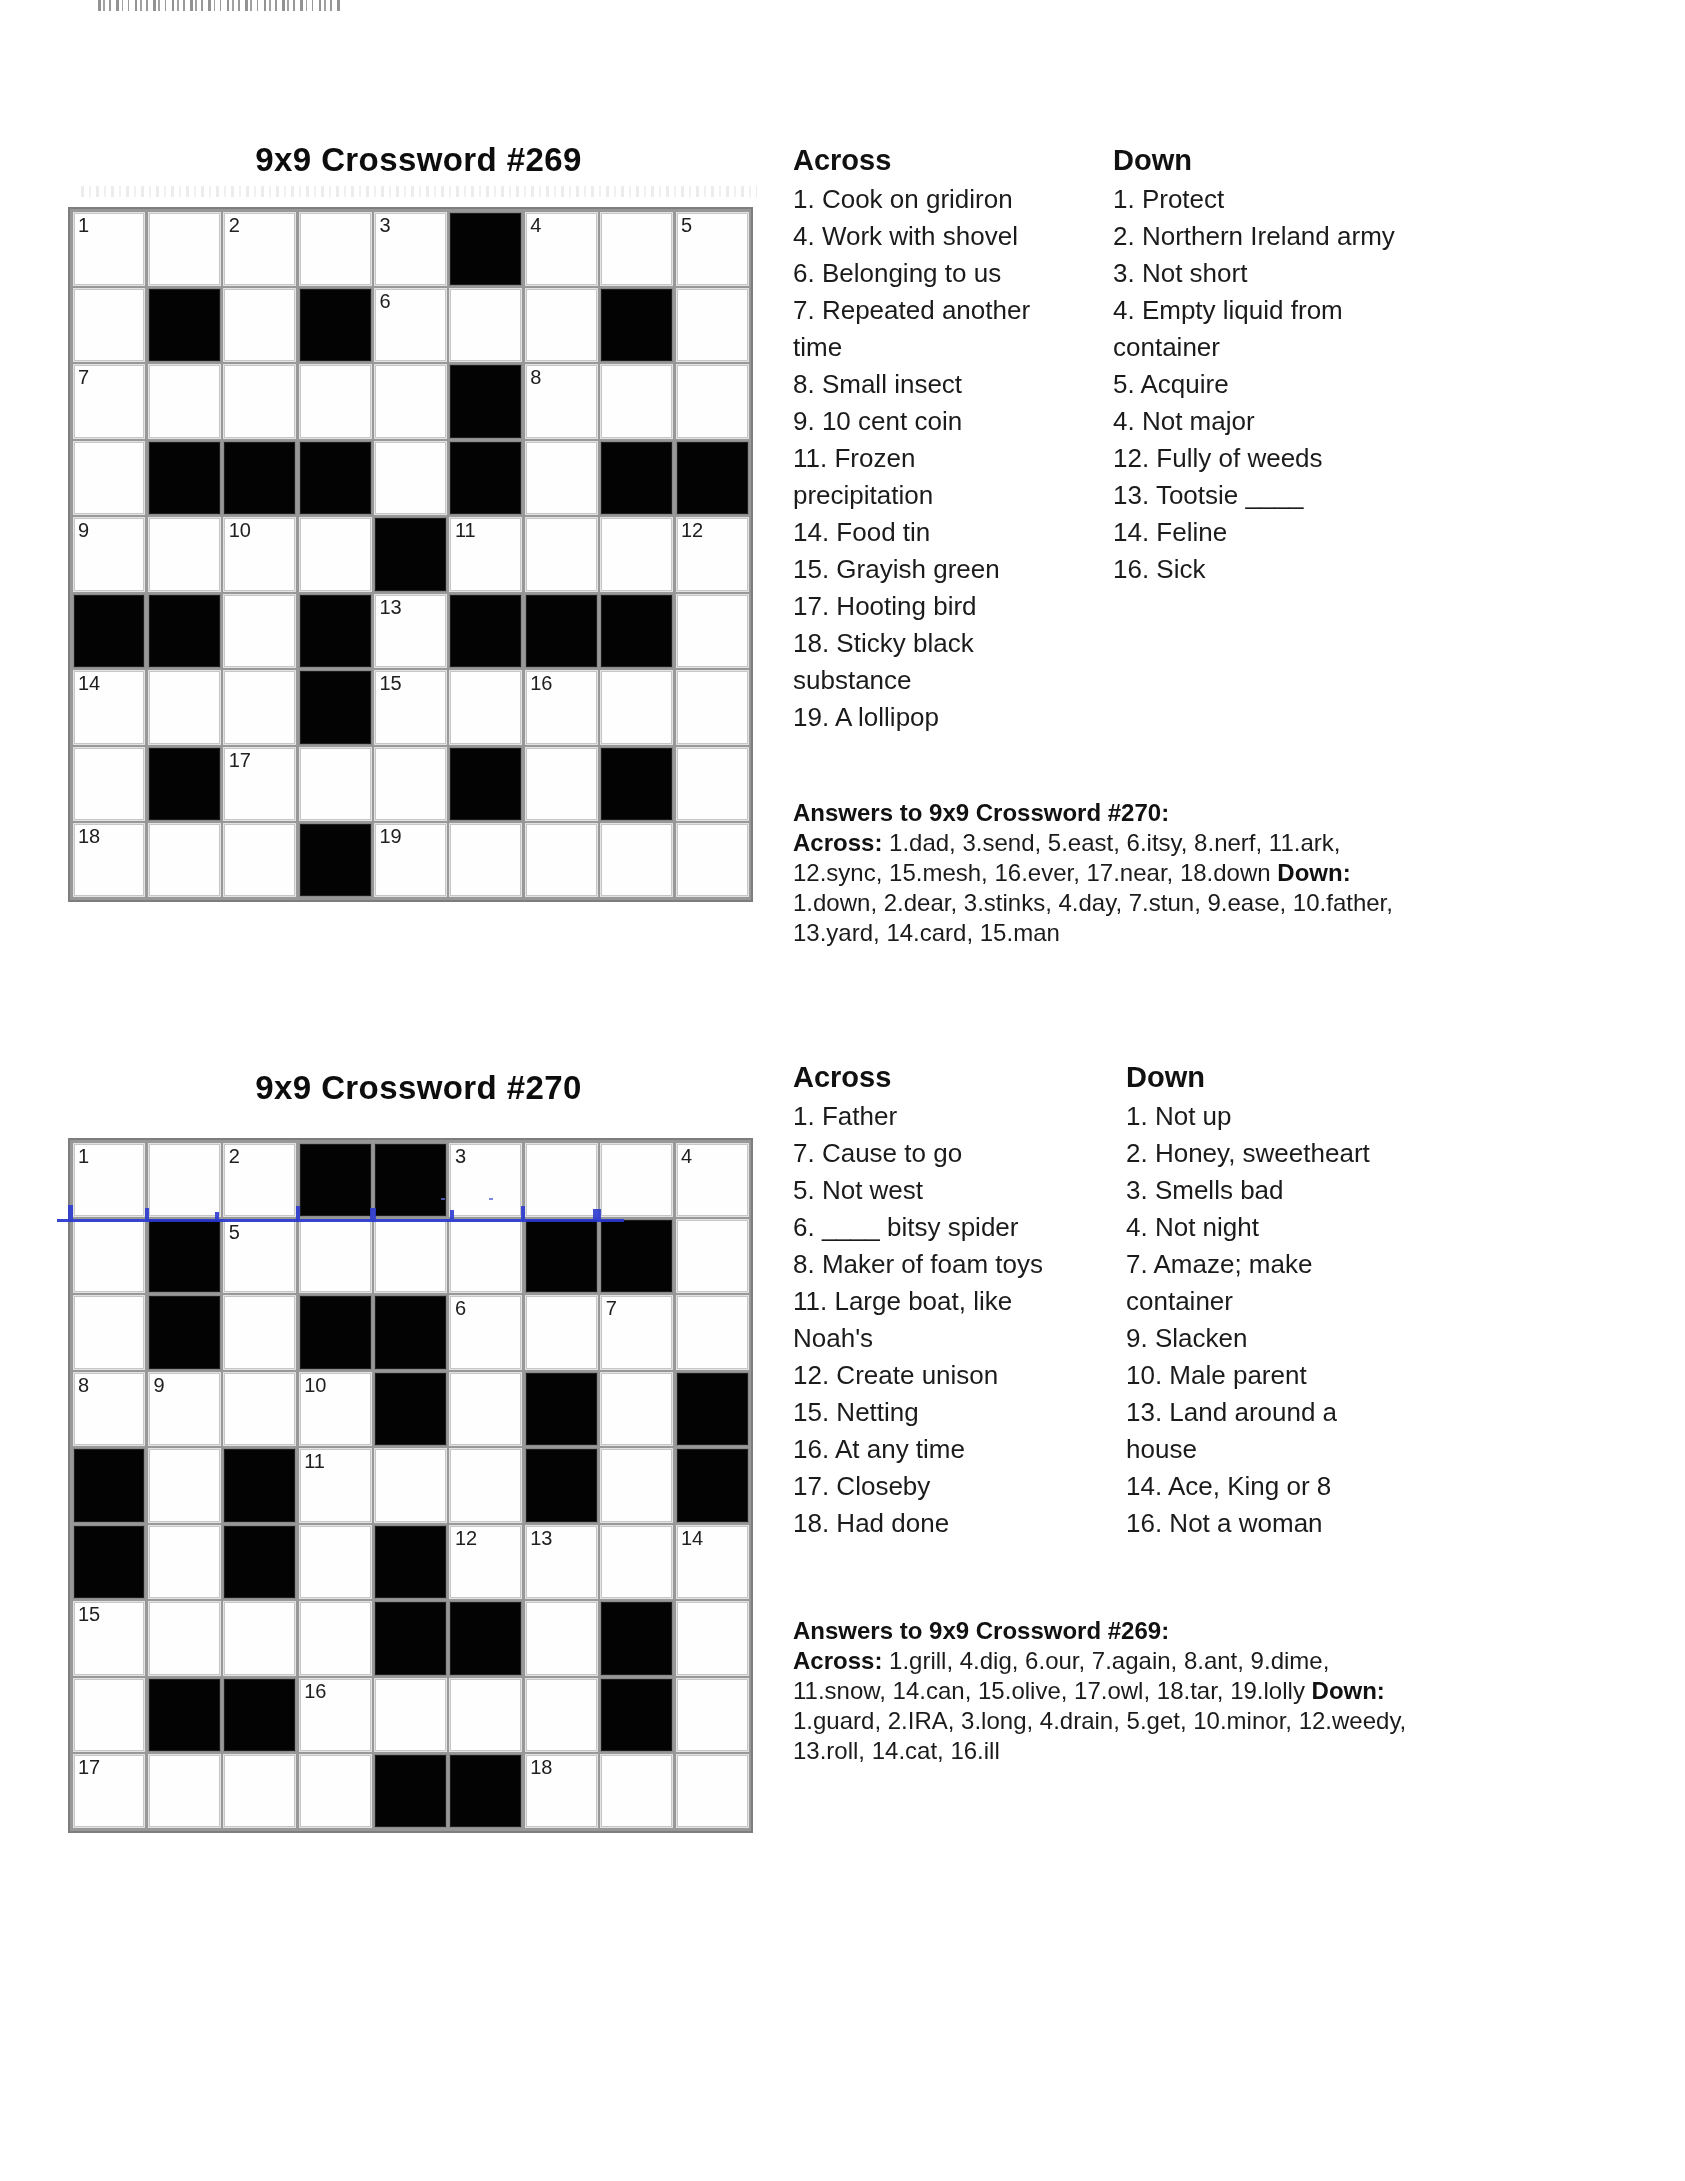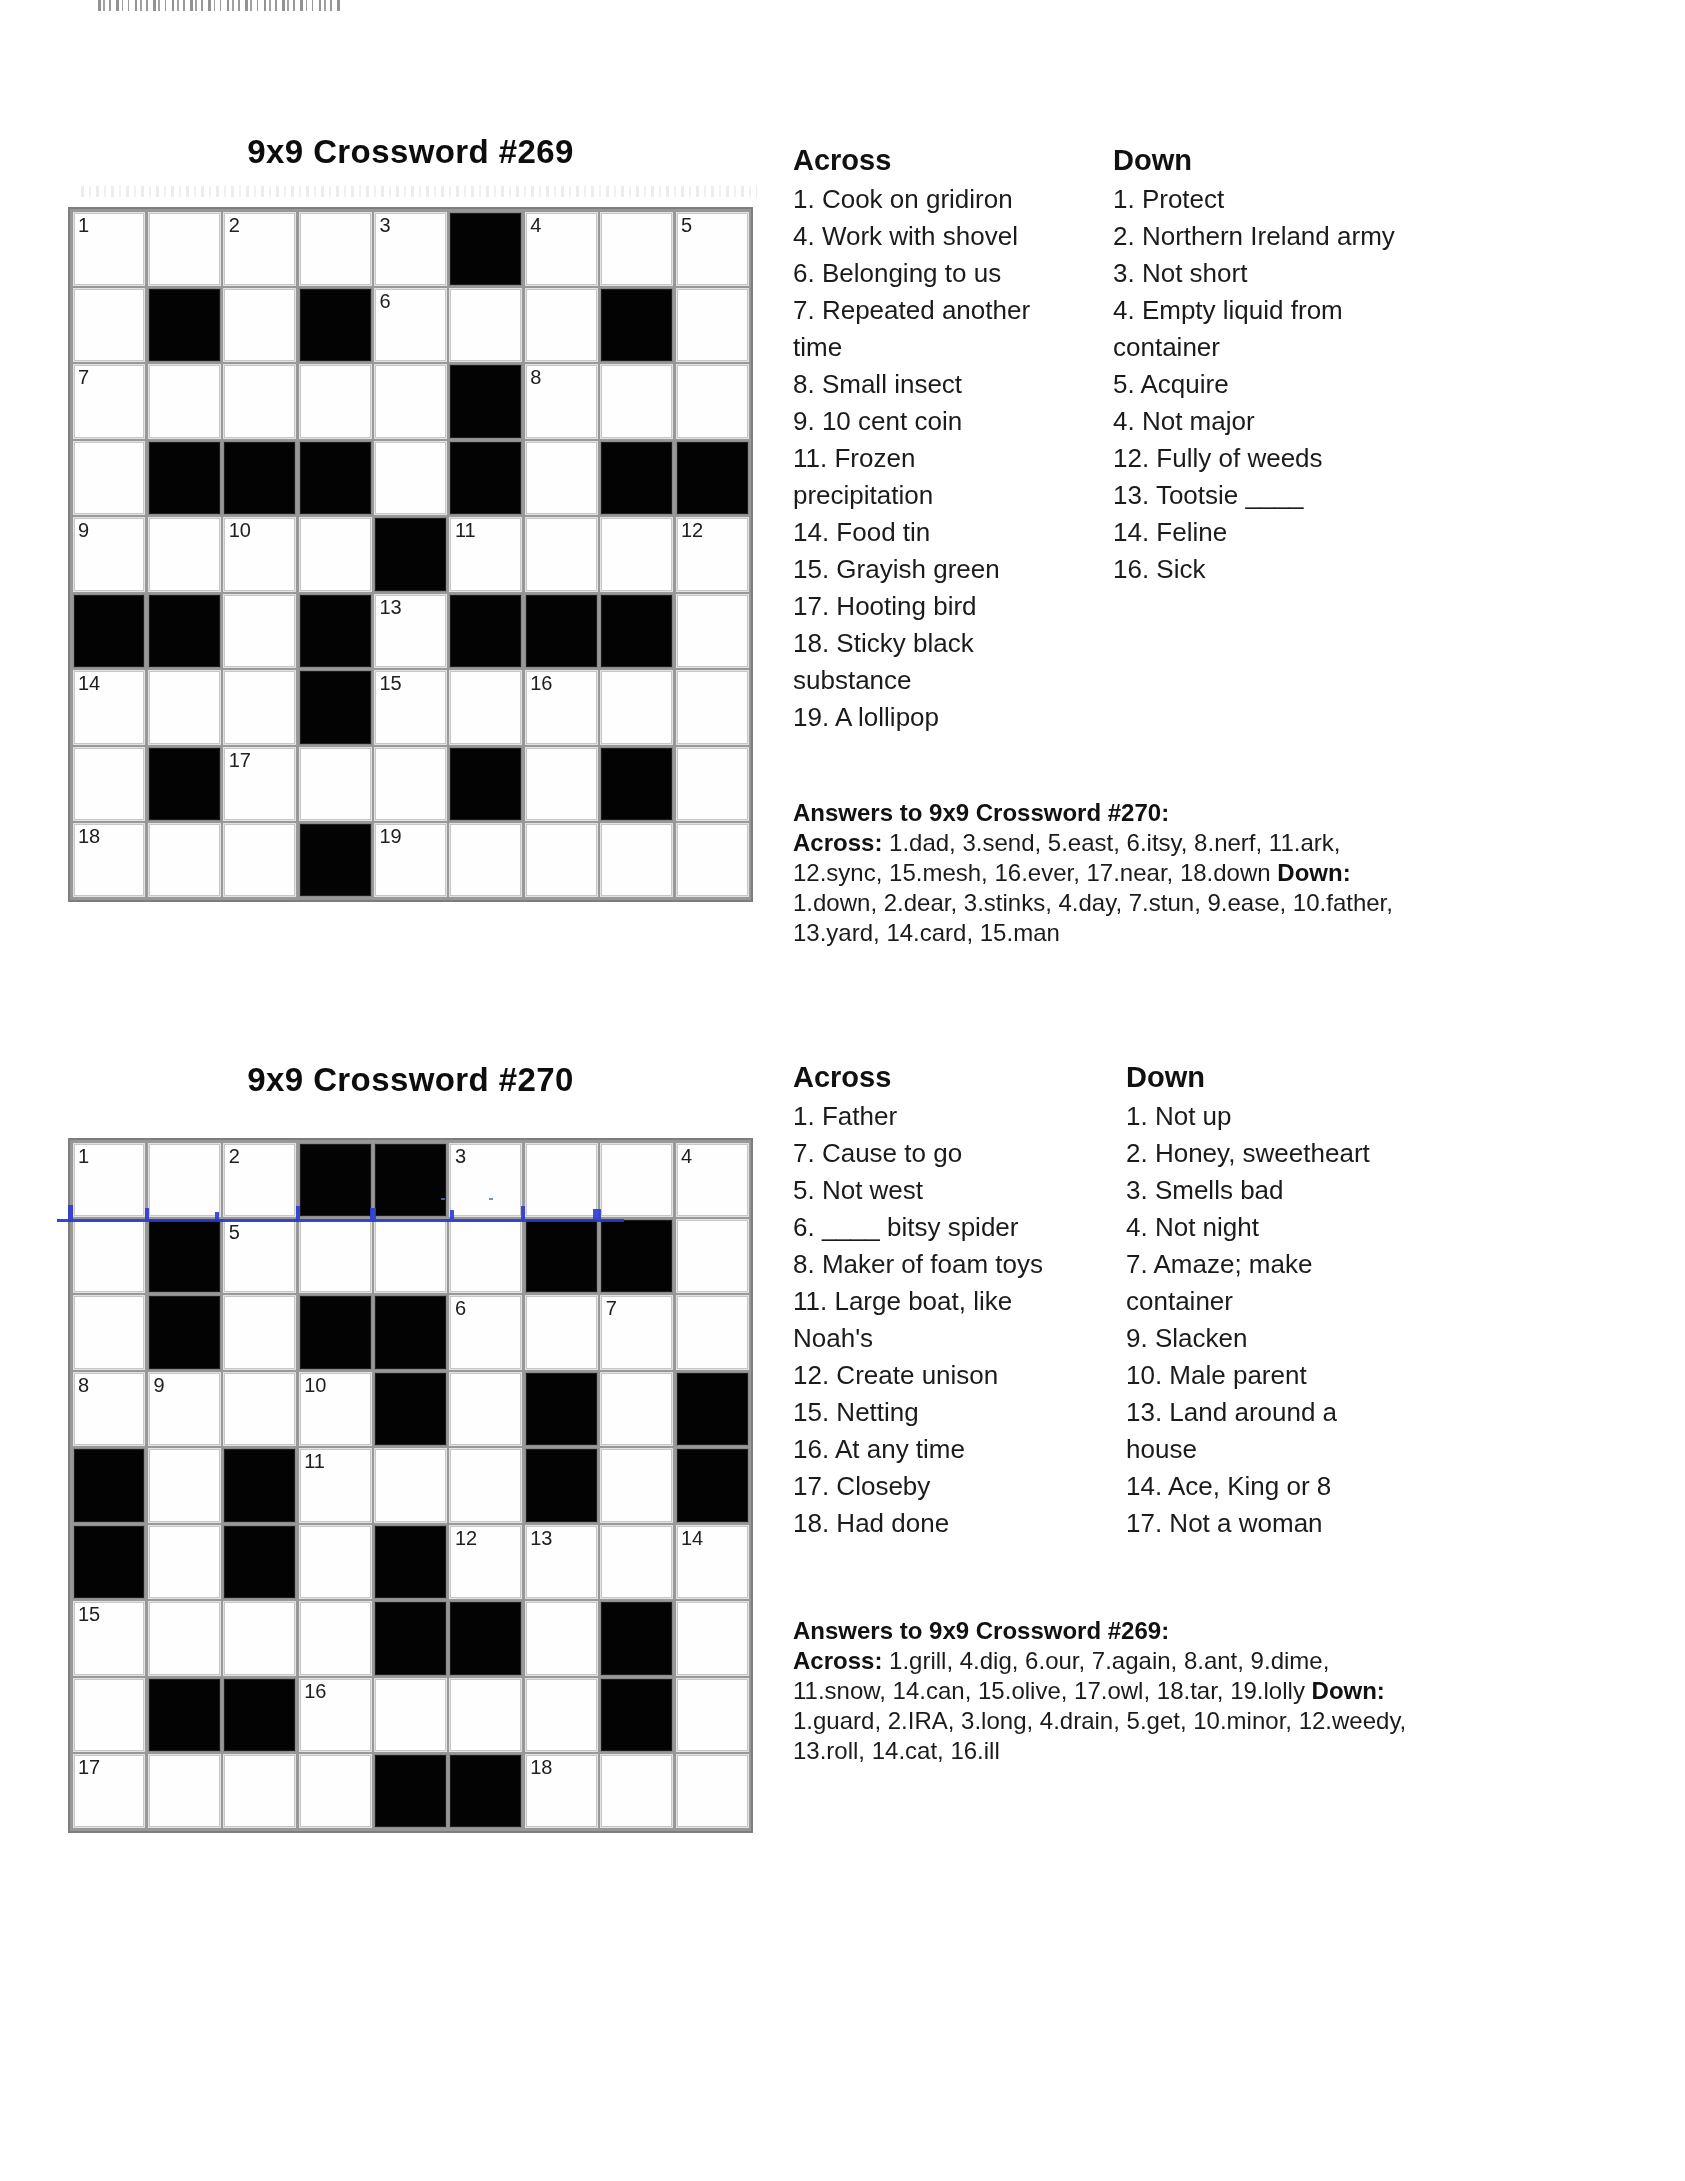--- a/index.html
+++ b/index.html
@@ -14,21 +14,21 @@
     position:absolute;left:98px;top:0;width:244px;height:10.5px;opacity:.55;
     background:repeating-linear-gradient(90deg,#3a3a3a 0 2.6px,transparent 2.6px 5.3px,#565656 5.3px 7px,transparent 7px 11.4px,#444 11.4px 13px,transparent 13px 18.4px);
   }
   .band{
     position:absolute;left:81px;top:186px;width:676px;height:10.5px;opacity:.14;
     background:repeating-linear-gradient(90deg,#777 0 3.5px,transparent 3.5px 8px,#999 8px 9.7px,transparent 9.7px 15px);
   }
 
   
   .ptitle{
-    position:absolute;left:68px;width:685px;margin:0;text-align:center;
+    position:absolute;left:68px;width:685px;margin:8px;text-align:center;
     font-size:33px;font-weight:bold;color:#0d0d0d;letter-spacing:0.4px;
   }
   .t269{top:133px;}
   .t270{top:1061px;}
 
   
   .grid{
     position:absolute;left:68px;width:685px;height:695px;box-sizing:border-box;
     display:grid;grid-template-columns:repeat(9,1fr);grid-template-rows:repeat(9,1fr);
     gap:4.4px;padding:3.5px;background:#989898;border:2.6px solid #7d7d7d;
@@ -412,21 +412,21 @@
           <div class="clue-line">2. Honey, sweetheart</div>
           <div class="clue-line">3. Smells bad</div>
           <div class="clue-line">4. Not night</div>
           <div class="clue-line">7. Amaze; make</div>
           <div class="clue-line">container</div>
           <div class="clue-line">9. Slacken</div>
           <div class="clue-line">10. Male parent</div>
           <div class="clue-line">13. Land around a</div>
           <div class="clue-line">house</div>
           <div class="clue-line">14. Ace, King or 8</div>
-          <div class="clue-line">17. Not a woman</div>
+          <div class="clue-line">16. Not a woman</div>
         </div>
     </div>
 
     <div class="answers ans269">
       <div class="ans-title">Answers to 9x9 Crossword #269:</div>
       <div class="ans-body">
           <div class="ans-line"><span class="b">Across:</span><span> 1.grill, 4.dig, 6.our, 7.again, 8.ant, 9.dime,</span></div>
           <div class="ans-line"><span>11.snow, 14.can, 15.olive, 17.owl, 18.tar, 19.lolly </span><span class="b">Down:</span></div>
           <div class="ans-line"><span>1.guard, 2.IRA, 3.long, 4.drain, 5.get, 10.minor, 12.weedy,</span></div>
           <div class="ans-line"><span>13.roll, 14.cat, 16.ill</span></div>

